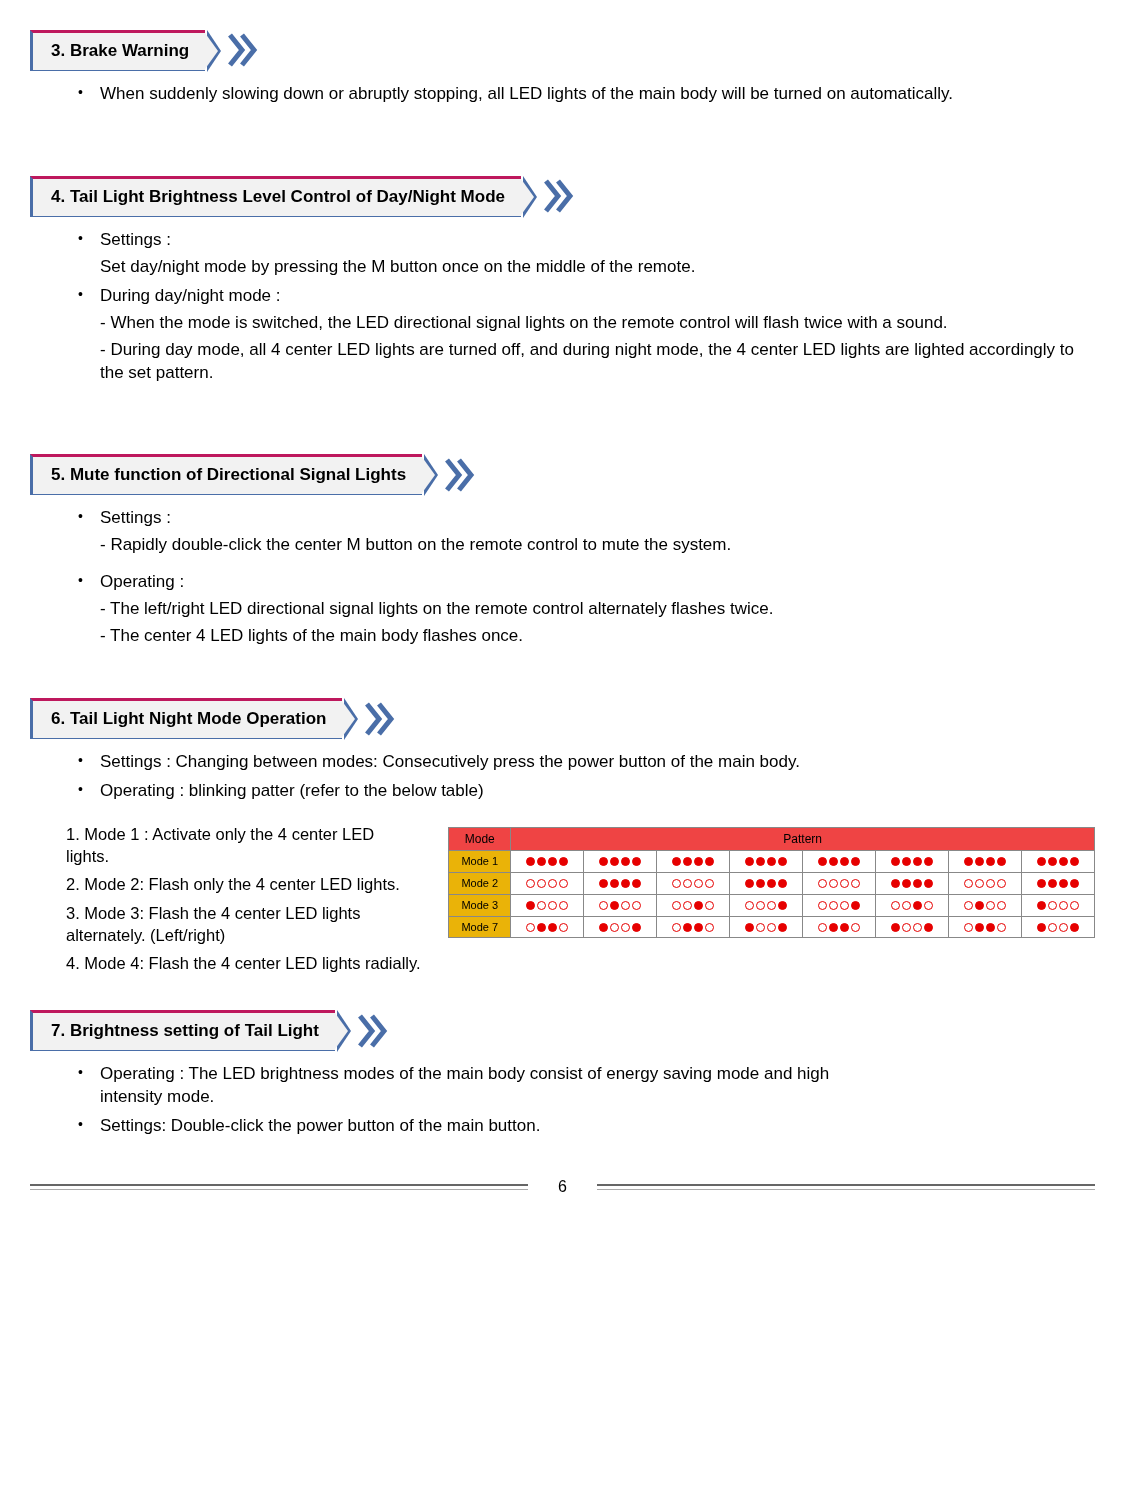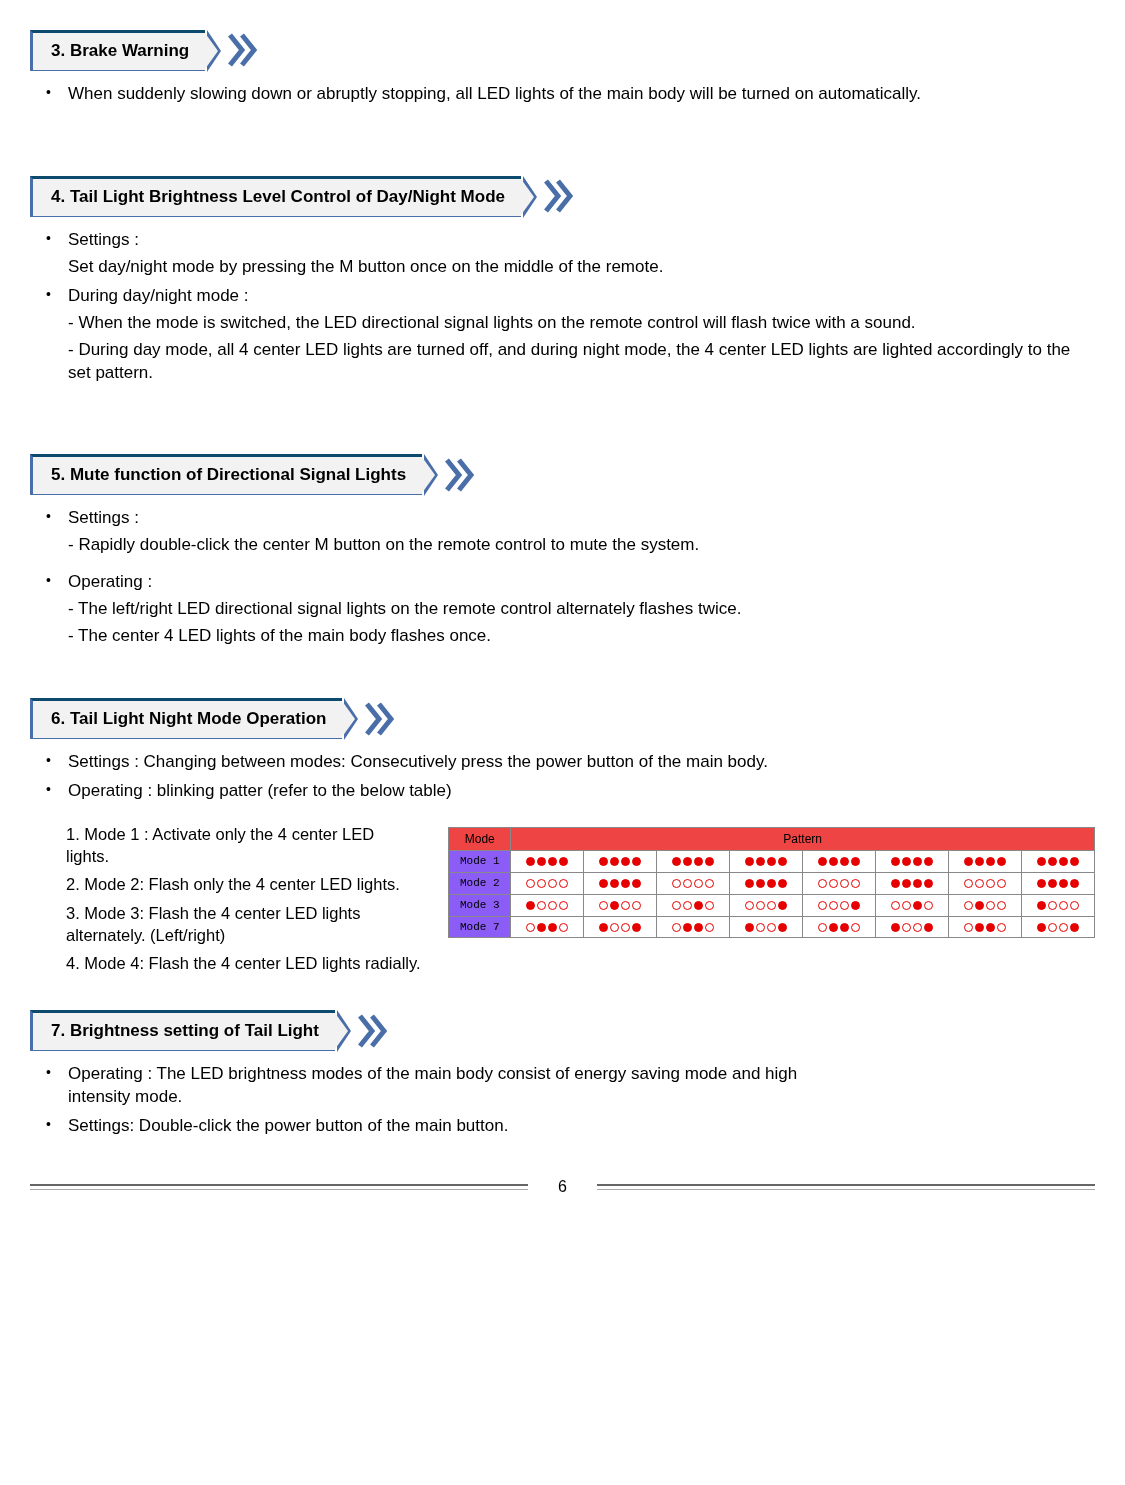--- a/index.html
+++ b/index.html
@@ -12,21 +12,21 @@
     line-height: 1.35;
   }
   .section-header {
     display: flex;
     align-items: center;
     margin-top: 10px;
     margin-bottom: 10px;
   }
   .section-header-box {
     background: #f2f2f2;
-    border-top: 3px solid #0c4a6e;
+    border-top: 3px solid #be185d;
     border-left: 3px solid #4a6ea8;
     border-bottom: 1px solid #4a6ea8;
     padding: 7px 16px 7px 18px;
     font-weight: bold;
     font-size: 17px;
     display: inline-block;
     position: relative;
   }
   .section-header-box::after {
     content: "";
@@ -57,20 +57,21 @@
   .chevron svg { display: block; }
   ul.bullets {
     list-style: none;
     padding-left: 38px;
     margin: 12px 0 20px 0;
   }
   ul.bullets > li {
     position: relative;
     margin-bottom: 6px;
     padding-left: 0;
+    margin-left: 32px;
   }
   ul.bullets > li::before {
     content: "•";
     position: absolute;
     left: -22px;
     top: 0;
     font-size: 14px;
   }
   .sub {
     margin-top: 4px;
@@ -101,25 +102,24 @@
     border: 1px solid #888;
     text-align: center;
     vertical-align: middle;
   }
   table.pattern th {
     background: #ef4444;
     font-weight: normal;
     padding: 3px 6px;
   }
   table.pattern td.mode-label {
-    background: #8b5cf6;
+    background: #eab308;
     padding: 3px 6px;
     width: 52px;
     font-size: 11px;
-    font-family: Liberation Mono, monospace;
   }
   table.pattern td.pcell {
     background: #fff;
     padding: 3px 4px;
     width: 67px;
   }
   .dot-row {
     display: flex;
     justify-content: center;
     gap: 2px;

